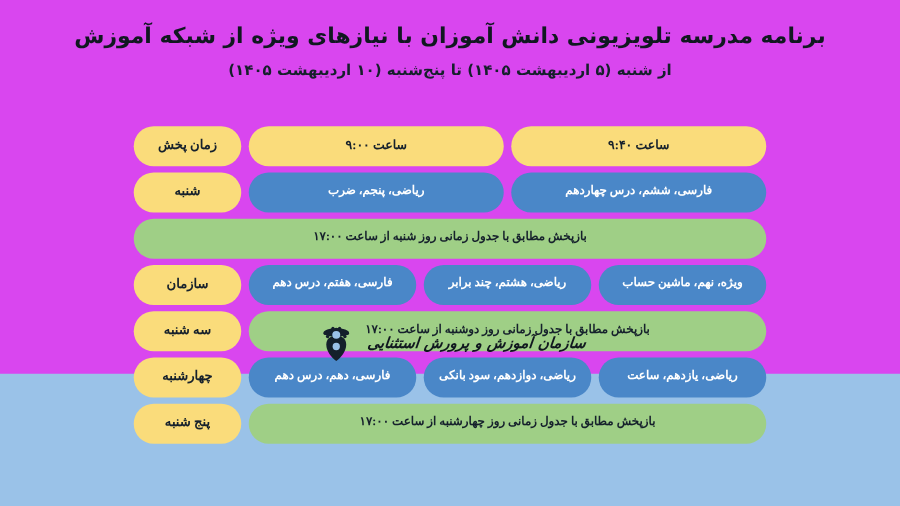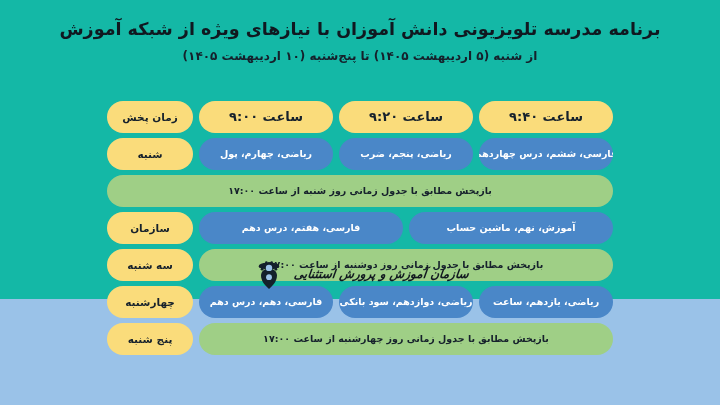--- a/index.html
+++ b/index.html
@@ -11,21 +11,21 @@
     height: 405px;
     overflow: hidden;
     background: #9ac2e8;
     font-family: "DejaVu Sans", "Liberation Sans", sans-serif;
     direction: rtl;
   }
   #page {
     position: relative;
     width: 720px;
     height: 299px;
-    background: #14b8a6;
+    background: #d946ef;
     box-sizing: border-box;
   }
 
   
   .header {
     padding-top: 18px;
     text-align: center;
   }
   .title {
     font-size: 17.5px;
@@ -65,32 +65,33 @@
     justify-content: center;
     border-radius: 16px;
     font-size: 9.5px;
     font-weight: bold;
     line-height: 1.2;
     text-align: center;
     box-sizing: border-box;
     padding: 0 4px;
     overflow: hidden;
     white-space: nowrap;
+    font-family: Liberation Serif, serif;
   }
   .cell.day {
     flex: 0 0 86px;
     background: #fadc7b;
     color: #16212c;
     font-size: 10.5px;
   }
   .cell.timehead {
     flex: 1 1 0;
     background: #fadc7b;
     color: #16212c;
-    font-size: 13px;
+    font-size: 10px;
   }
   .cell.lesson {
     flex: 1 1 0;
     background: #4a87c8;
     color: #ffffff;
   }
   .cell.rerun {
     flex: 1 1 0;
     background: #9fcf86;
     color: #16212c;
@@ -130,38 +131,37 @@
 
   <div class="header">
     <div class="title">برنامه مدرسه تلویزیونی دانش آموزان با نیازهای ویژه از شبکه آموزش</div>
     <div class="subtitle">از شنبه (۵ اردیبهشت ۱۴۰۵) تا پنج‌شنبه (۱۰ اردیبهشت ۱۴۰۵)</div>
   </div>
 
   <div class="table">
 
     <div class="row">
       <div class="cell timehead">ساعت ۹:۴۰</div>
-      <div class="cell timehead">ساعت ۹:۲۰</div>
       <div class="cell timehead">ساعت ۹:۰۰</div>
       <div class="cell day">زمان پخش</div>
     </div>
 
     <div class="row">
       <div class="cell lesson">فارسی، ششم، درس چهاردهم</div>
       <div class="cell lesson">ریاضی، پنجم، ضرب</div>
-      <div class="cell lesson">ریاضی، چهارم، پول</div>
       <div class="cell day">شنبه</div>
     </div>
 
     <div class="row">
       <div class="cell rerun">بازپخش مطابق با جدول زمانی روز شنبه از ساعت ۱۷:۰۰</div>
     </div>
 
     <div class="row">
-      <div class="cell lesson">آموزش، نهم، ماشین حساب</div>
+      <div class="cell lesson">ویژه، نهم، ماشین حساب</div>
+      <div class="cell lesson">ریاضی، هشتم، چند برابر</div>
       <div class="cell lesson">فارسی، هفتم، درس دهم</div>
       <div class="cell day">سازمان</div>
     </div>
 
     <div class="row">
       <div class="cell rerun">بازپخش مطابق با جدول زمانی روز دوشنبه از ساعت ۱۷:۰۰</div>
       <div class="cell day">سه شنبه</div>
     </div>
 
     <div class="row">

